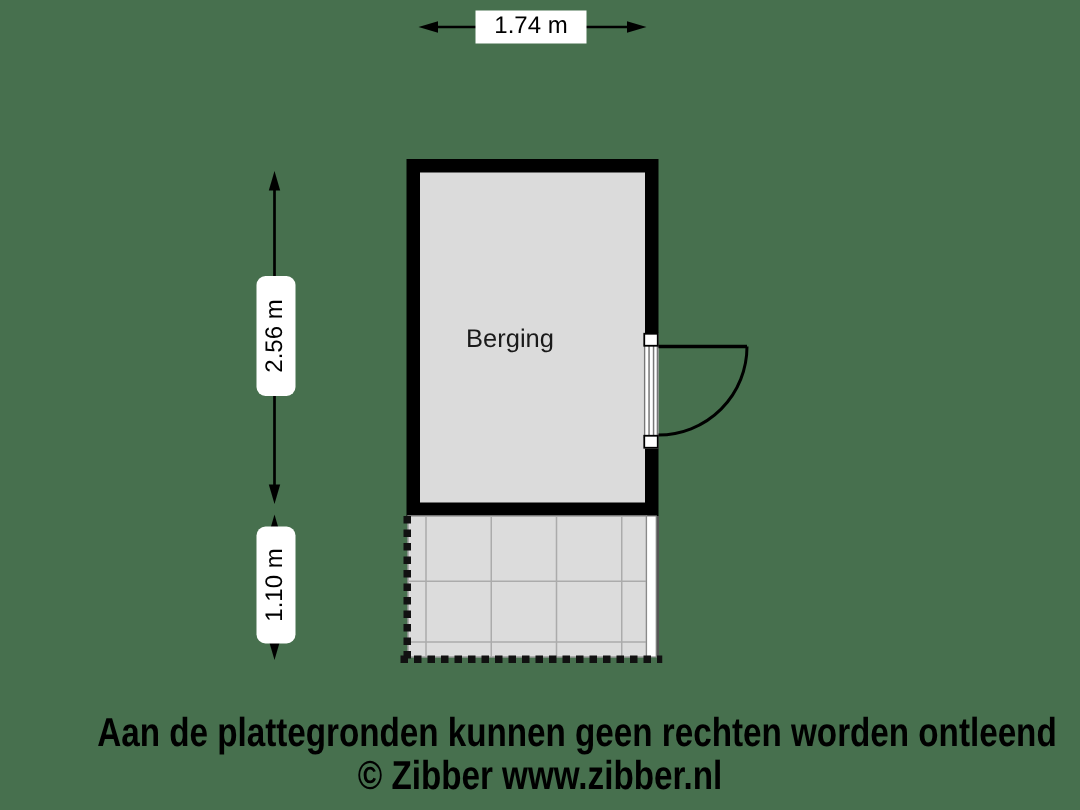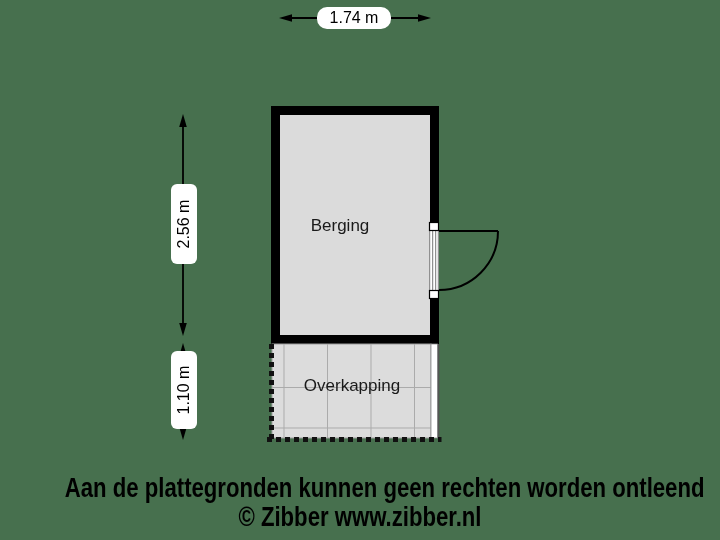--- a/index.html
+++ b/index.html
@@ -22,21 +22,21 @@
   .gridline{stroke:var(--grid_line,#ababab);stroke-width:1;}
   .strip{fill:#fff;stroke:#8a8a8a;stroke-width:0.8;}
   .strip-edge{stroke:#555;stroke-width:1.5;}
   .dashed{stroke:#111;stroke-width:5;stroke-dasharray:5 4;fill:none;}
   .dim-line{stroke:#000;stroke-width:1.8;}
   .dim-head{fill:#000;}
 
   
   .dim-label{
     position:absolute;display:flex;align-items:center;justify-content:center;
-    background:var(--label_bg,#fff);border-radius:10px;
+    background:var(--label_bg,#fff);border-radius:0;
     color:#000;font-size:16px;line-height:1;white-space:nowrap;
   }
   .dim-label.vert{border-radius:6px;}
   .rot{transform:rotate(-90deg);}
   .room-label{
     position:absolute;transform:translate(-50%,-50%);
     color:var(--text,#1a1a1a);font-size:17px;white-space:nowrap;
   }
   .footer-line{
     position:absolute;left:0;width:720px;text-align:center;
@@ -104,19 +104,18 @@
   </svg>
 
   <div class="dim-label" style="left:317px;top:7px;width:74px;height:22px;">1.74 m</div>
 
   <div class="dim-label vert rot" style="left:144px;top:211px;width:80px;height:26px;">2.56 m</div>
 
   <div class="dim-label vert rot" style="left:145px;top:377px;width:78px;height:26px;">1.10 m</div>
 
   <div class="room-label" style="left:340px;top:226px;">Berging</div>
 
-  <div class="room-label" style="left:352px;top:386px;">Overkapping</div>
 
   <div class="footer-line footer-disclaimer">Aan de plattegronden kunnen geen rechten worden ontleend</div>
 
   <div class="footer-line footer-copyright">© Zibber www.zibber.nl</div>
 
 </div>
 
 </body></html>

